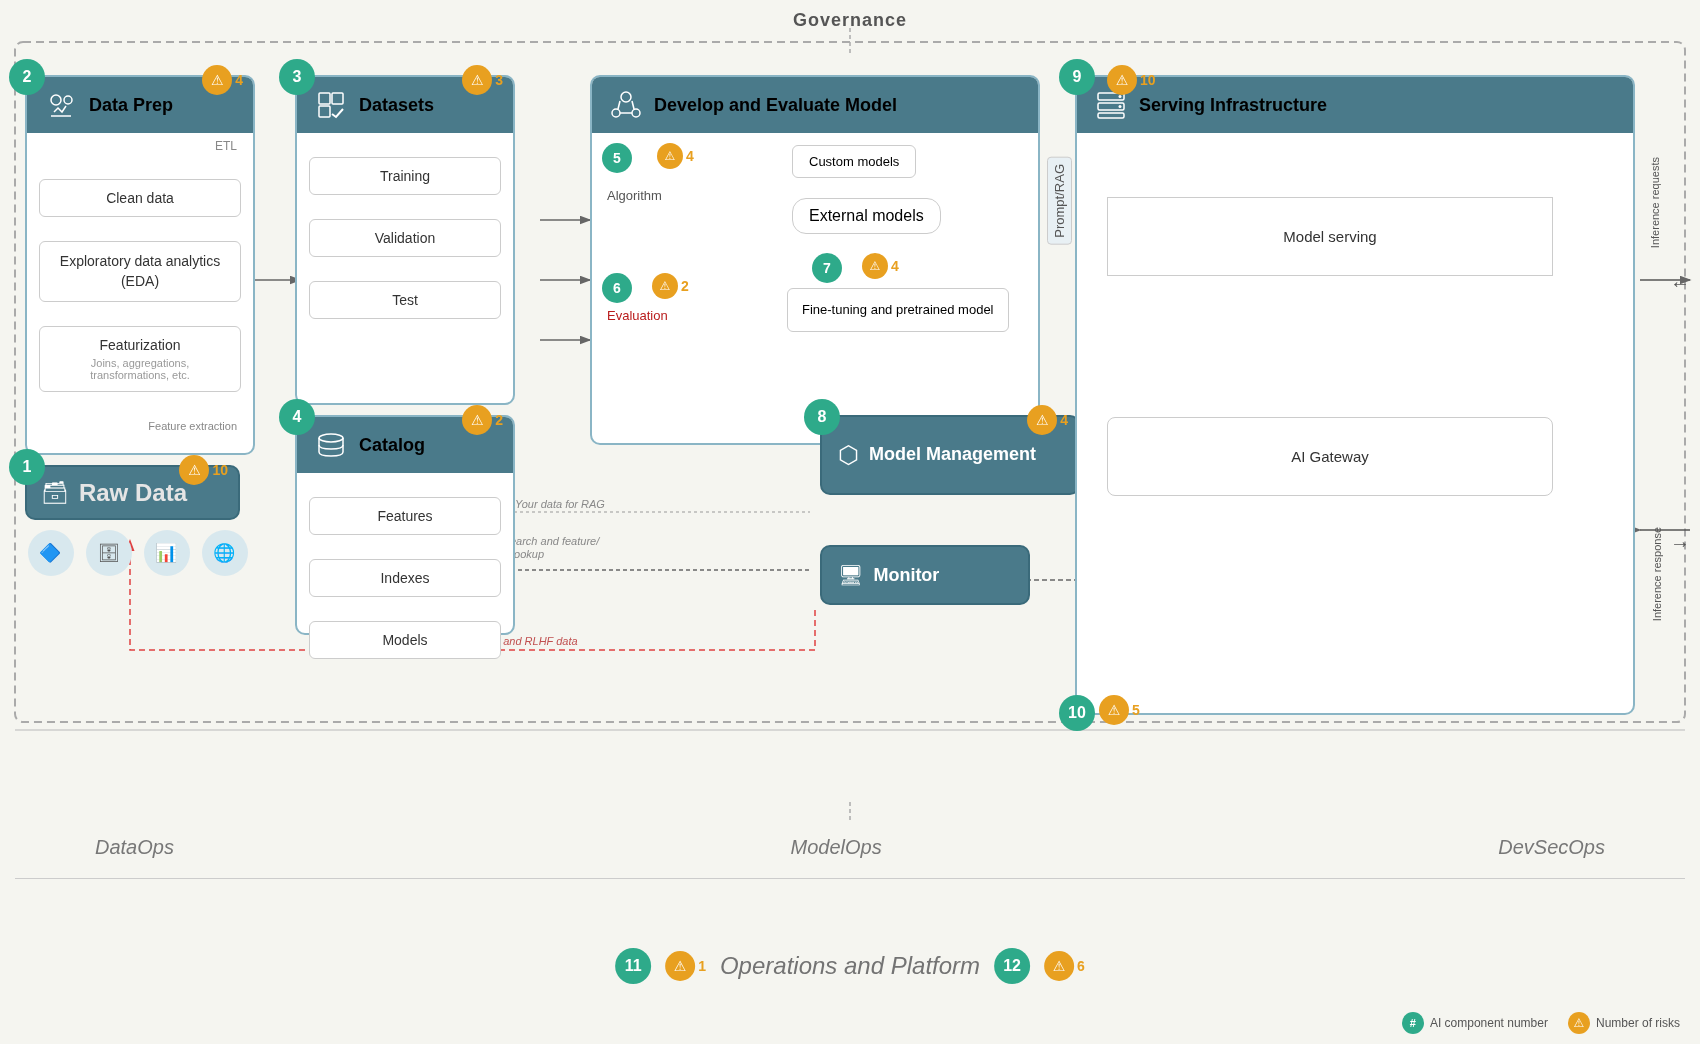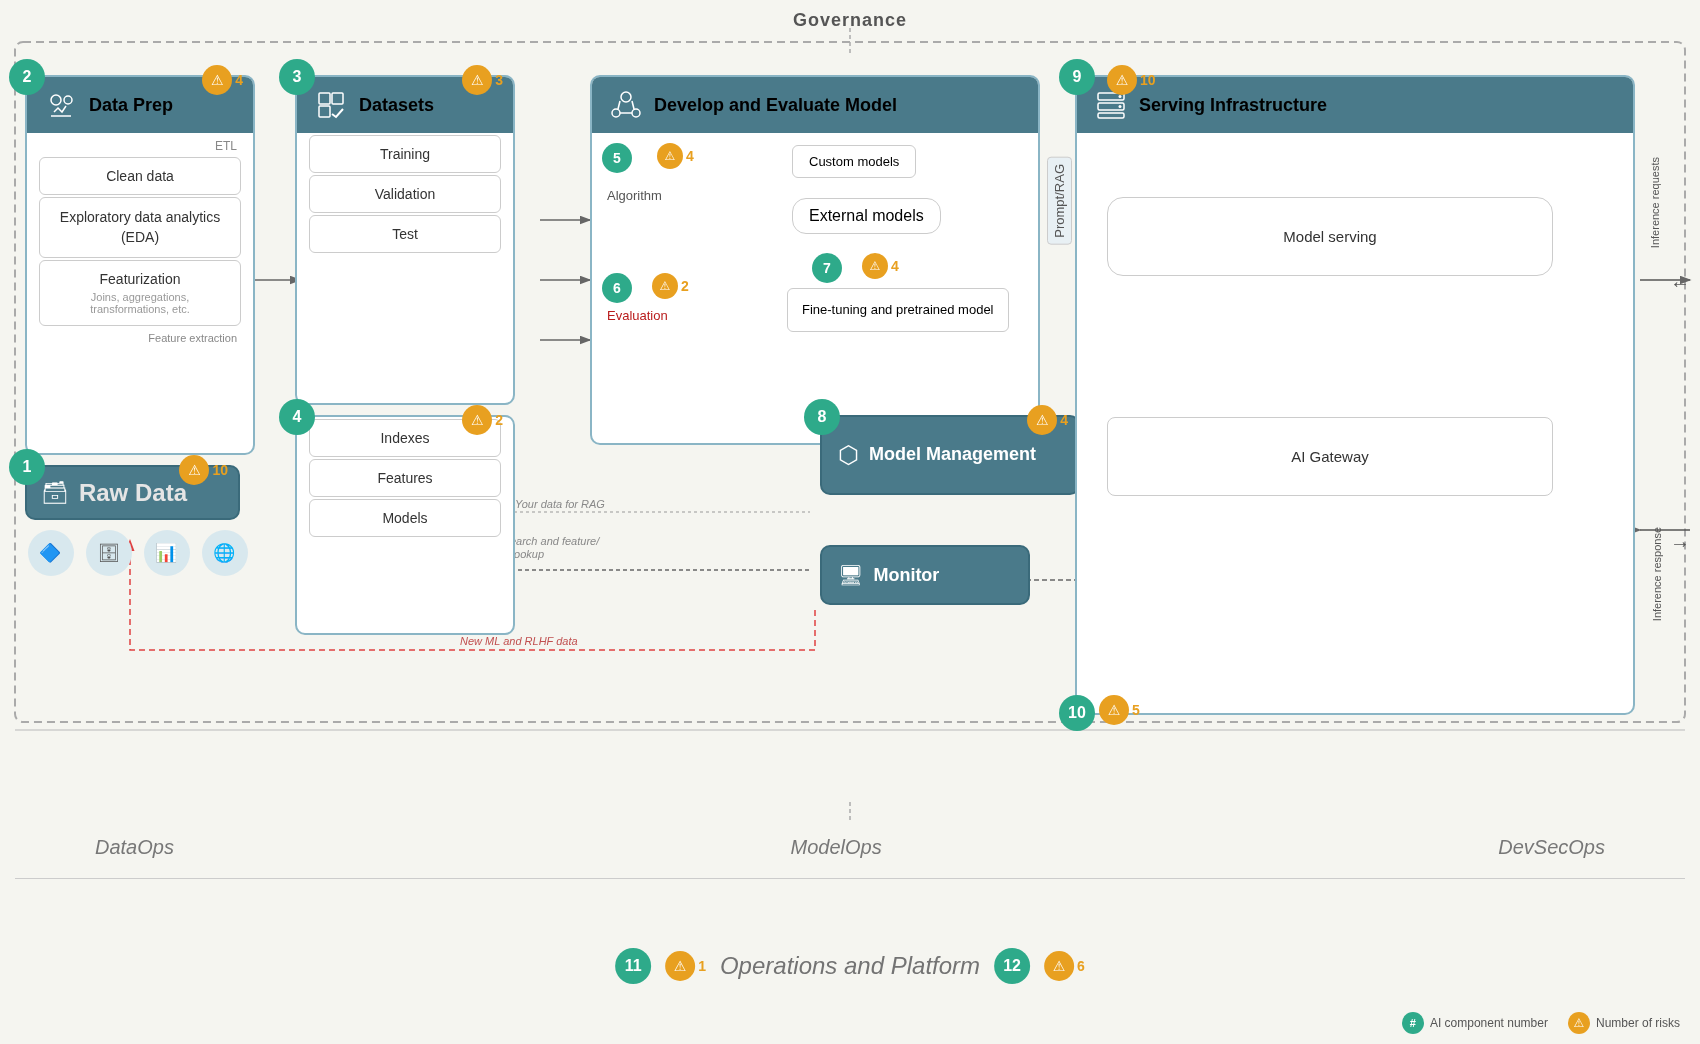--- a/index.html
+++ b/index.html
@@ -85,21 +85,21 @@
 
     
     .inner-box {
       background: white;
       border: 1px solid #ccc;
       border-radius: 6px;
       padding: 10px 16px;
       font-size: 14px;
       color: #333;
       text-align: center;
-      margin: 2px 12px;
+      margin: 24px 12px;
     }
 
     
     .svg-overlay {
       position: absolute;
       top: 0;
       left: 0;
       width: 1700px;
       height: 1044px;
       pointer-events: none;
@@ -264,22 +264,32 @@
     <div class="inner-box">Validation</div>
     <div class="inner-box">Test</div>
   </div>
 
   <div style="position:absolute; left:295px; top:415px; width:220px; height:220px; background:white; border:2px solid #8ab5c5; border-radius:10px;">
     <div class="num-circle" style="top:-18px; left:-18px;">4</div>
     <div style="position:absolute; top:-12px; right:10px; display:flex; align-items:center; gap:3px;">
       <div class="warning-icon">⚠</div>
       <span class="warning-num">2</span>
     </div>
+    <div class="box-header">
+      <div class="box-header-icon">
+        <svg width="30" height="30" viewBox="0 0 30 30" fill="none">
+          <ellipse cx="15" cy="8" rx="12" ry="4" stroke="white" stroke-width="1.5" fill="none"></ellipse>
+          <path d="M3 8 L3 15 Q3 19 15 19 Q27 19 27 15 L27 8" stroke="white" stroke-width="1.5" fill="none"></path>
+          <path d="M3 15 L3 22 Q3 26 15 26 Q27 26 27 22 L27 15" stroke="white" stroke-width="1.5" fill="none"></path>
+        </svg>
+      </div>
+      <span>Catalog</span>
+    </div>
+    <div class="inner-box">Features</div>
     <div class="inner-box">Indexes</div>
-    <div class="inner-box">Features</div>
     <div class="inner-box">Models</div>
   </div>
 
   <div style="position:absolute; left:590px; top:75px; width:450px; height:370px; background:white; border:2px solid #8ab5c5; border-radius:10px;">
     <div class="box-header">
       <div class="box-header-icon">
         <svg width="32" height="32" viewBox="0 0 32 32" fill="none">
           <circle cx="16" cy="8" r="5" stroke="white" stroke-width="1.5" fill="none"></circle>
           <circle cx="6" cy="24" r="4" stroke="white" stroke-width="1.5" fill="none"></circle>
           <circle cx="26" cy="24" r="4" stroke="white" stroke-width="1.5" fill="none"></circle>
@@ -361,21 +371,21 @@
           <circle cx="25" cy="17.5" r="1.5" fill="white"></circle>
         </svg>
       </div>
       <span>Serving Infrastructure</span>
     </div>
 
     <div style="position:absolute; left:-30px; top:80px; writing-mode:vertical-rl; transform:rotate(180deg); font-size:13px; color:#555; background:#e8f0f4; padding:6px 4px; border-radius:4px; border:1px solid #ccc;">
       <span>Prompt/RAG</span>
     </div>
 
-    <div style="position:absolute; top:120px; left:30px; right:80px; border:1px solid #ccc; border-radius:16px; padding:30px 20px; font-size:15px; text-align:center; color:#333; background:white;">
+    <div style="position:absolute; top:120px; left:30px; right:80px; border:1px solid #ccc; border-radius:0; padding:30px 20px; font-size:15px; text-align:center; color:#333; background:white;">
       <span>Model serving</span>
     </div>
 
     <div style="position:absolute; top:340px; left:30px; right:80px; border:1px solid #ccc; border-radius:8px; padding:30px 20px; font-size:15px; text-align:center; color:#333; background:white;">
       <span>AI Gateway</span>
     </div>
 
     <div style="position:absolute; right:-28px; top:80px; writing-mode:vertical-rl; transform:rotate(180deg); font-size:11px; color:#555;">
       <span>Inference requests</span>
     </div>

